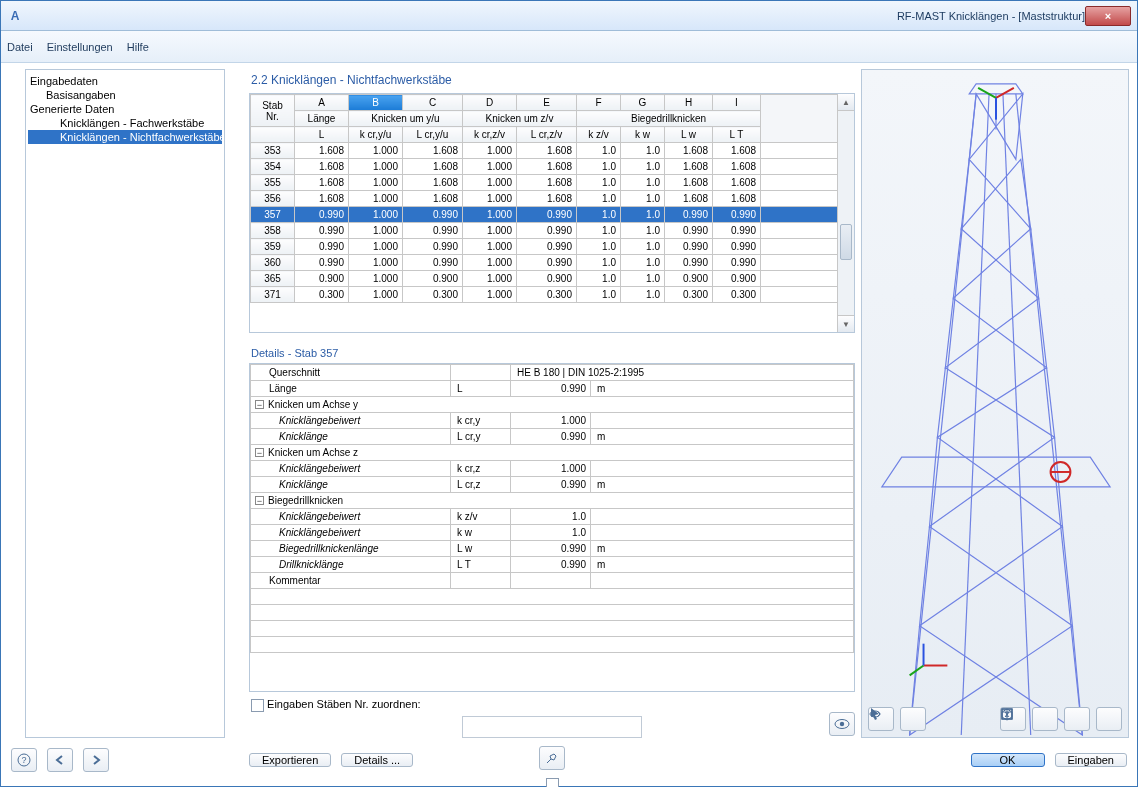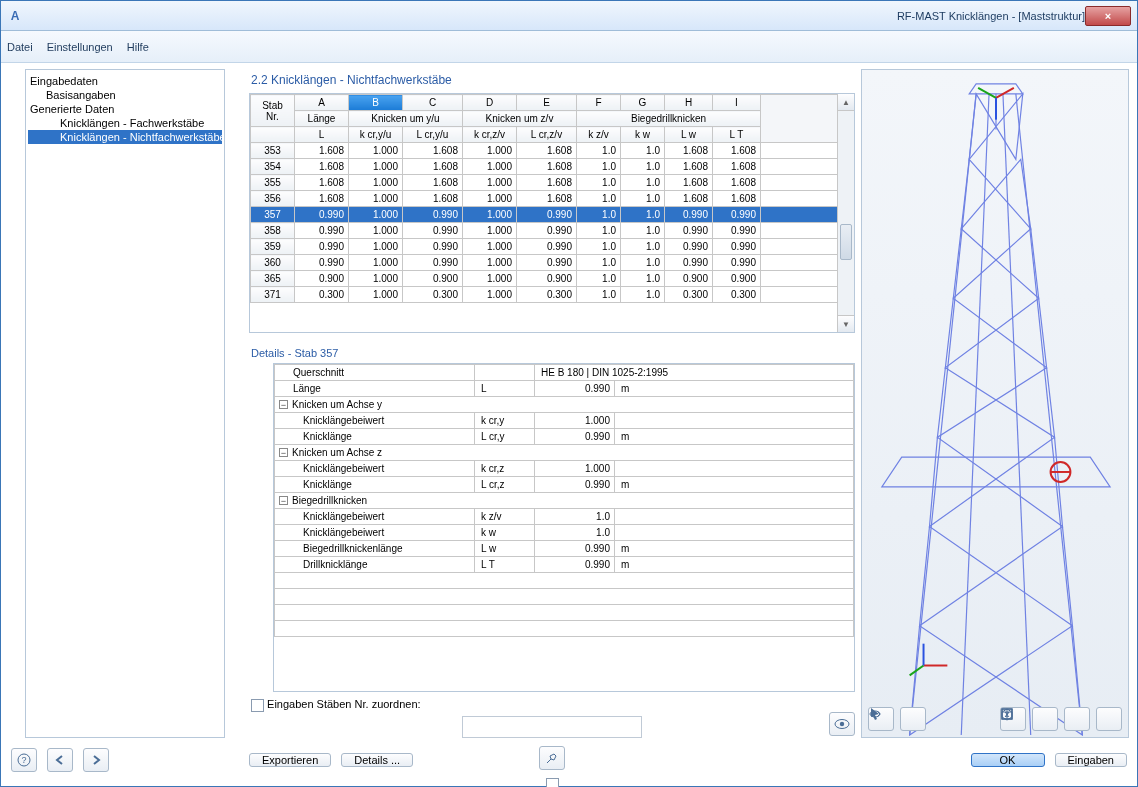--- a/index.html
+++ b/index.html
@@ -28,27 +28,27 @@
   td.num{text-align:right;}
   tr.sel td{background:#2f73c7;color:#fff;}
   tr.sel td.rowhdr{background:#2f73c7;color:#fff;}
   
   .c-nr{width:44px;} .c-a{width:54px;} .c-b{width:54px;} .c-c{width:60px;} .c-d{width:54px;} .c-e{width:60px;} .c-f{width:44px;} .c-g{width:44px;} .c-h{width:48px;} .c-i{width:48px;}
   .scroll-vert{position:absolute;right:0;top:0;bottom:0;width:17px;background:#eef2f6;border-left:1px solid #c7c7c7;}
   .scroll-vert::before{content:"▲";position:absolute;top:0;left:0;right:0;height:16px;background:linear-gradient(#fdfdfe,#e3e9f0);border-bottom:1px solid #c7c7c7;font-size:8px;display:flex;align-items:center;justify-content:center;color:#666;}
   .scroll-vert::after{content:"▼";position:absolute;bottom:0;left:0;right:0;height:16px;background:linear-gradient(#fdfdfe,#e3e9f0);border-top:1px solid #c7c7c7;font-size:8px;display:flex;align-items:center;justify-content:center;color:#666;}
   .scroll-thumb{position:absolute;left:2px;right:2px;top:130px;height:36px;background:linear-gradient(#e9eef4,#cfdae6);border:1px solid #a8b8c9;border-radius:2px;}
   .details-title{color:#2b5ca6;padding:4px 2px;}
-  .details-wrap{border:1px solid #b7c8da;flex:1;min-height:0;overflow:hidden;margin-left:24px;}
+  .details-wrap{border:1px solid #b7c8da;flex:1;min-height:0;overflow:hidden;}
   .details-wrap table td,.details-wrap table th{height:16px;}
   .dt-col1{width:200px;} .dt-col2{width:60px;} .dt-col3{width:80px;} .dt-col4{width:auto;}
   .details-wrap td{padding-left:6px;}
   .details-wrap td.lbl0{padding-left:4px;}
   .details-wrap td.lbl1{padding-left:18px;}
-  .details-wrap td.lbl2{padding-left:28px;}
+  .details-wrap td.lbl2{padding-left:28px;font-style:italic;}
   .expander{display:inline-block;width:9px;height:9px;border:1px solid #888;text-align:center;line-height:8px;font-size:9px;margin-right:4px;color:#444;}
   .actions-row{height:46px;display:flex;align-items:flex-start;gap:8px;padding:6px 2px 0 2px;position:relative;}
   .chk{width:13px;height:13px;border:1px solid #8a9bb0;background:#fff;display:inline-block;vertical-align:middle;}
   .textin{height:22px;border:1px solid #c0cad6;background:#fff;width:180px;}
   .icon-btn{width:26px;height:24px;border:1px solid #a8b8c9;border-radius:3px;background:linear-gradient(#fdfdfe,#e9eef4);display:inline-flex;align-items:center;justify-content:center;font-size:12px;color:#3b5f8a;cursor:default;}
   .icon-btn svg{display:block;}
   .right3d{width:268px;border:1px solid #b7c8da;background:linear-gradient(#f3f6fa,#e7edf4);position:relative;overflow:hidden;}
   .right3d svg{position:absolute;inset:0;}
   .bottom3d{position:absolute;bottom:6px;left:6px;display:flex;gap:6px;}
   .right3d-tools{position:absolute;bottom:6px;right:6px;display:flex;gap:6px;}
@@ -345,20 +345,26 @@
                   <td class="lbl2">Biegedrillknickenlänge</td>
                   <td>L w</td>
                   <td class="num">0.990</td>
                   <td>m</td>
                 </tr>
               <tr>
                   <td class="lbl2">Drillknicklänge</td>
                   <td>L T</td>
                   <td class="num">0.990</td>
                   <td>m</td>
+                </tr>
+              <tr>
+                  <td class="lbl1">Kommentar</td>
+                  <td></td>
+                  <td></td>
+                  <td></td>
                 </tr>
               <tr>
                   <td colspan="4">&nbsp;</td>
                 </tr>
               <tr>
                   <td colspan="4">&nbsp;</td>
                 </tr>
               <tr>
                   <td colspan="4">&nbsp;</td>
                 </tr>

